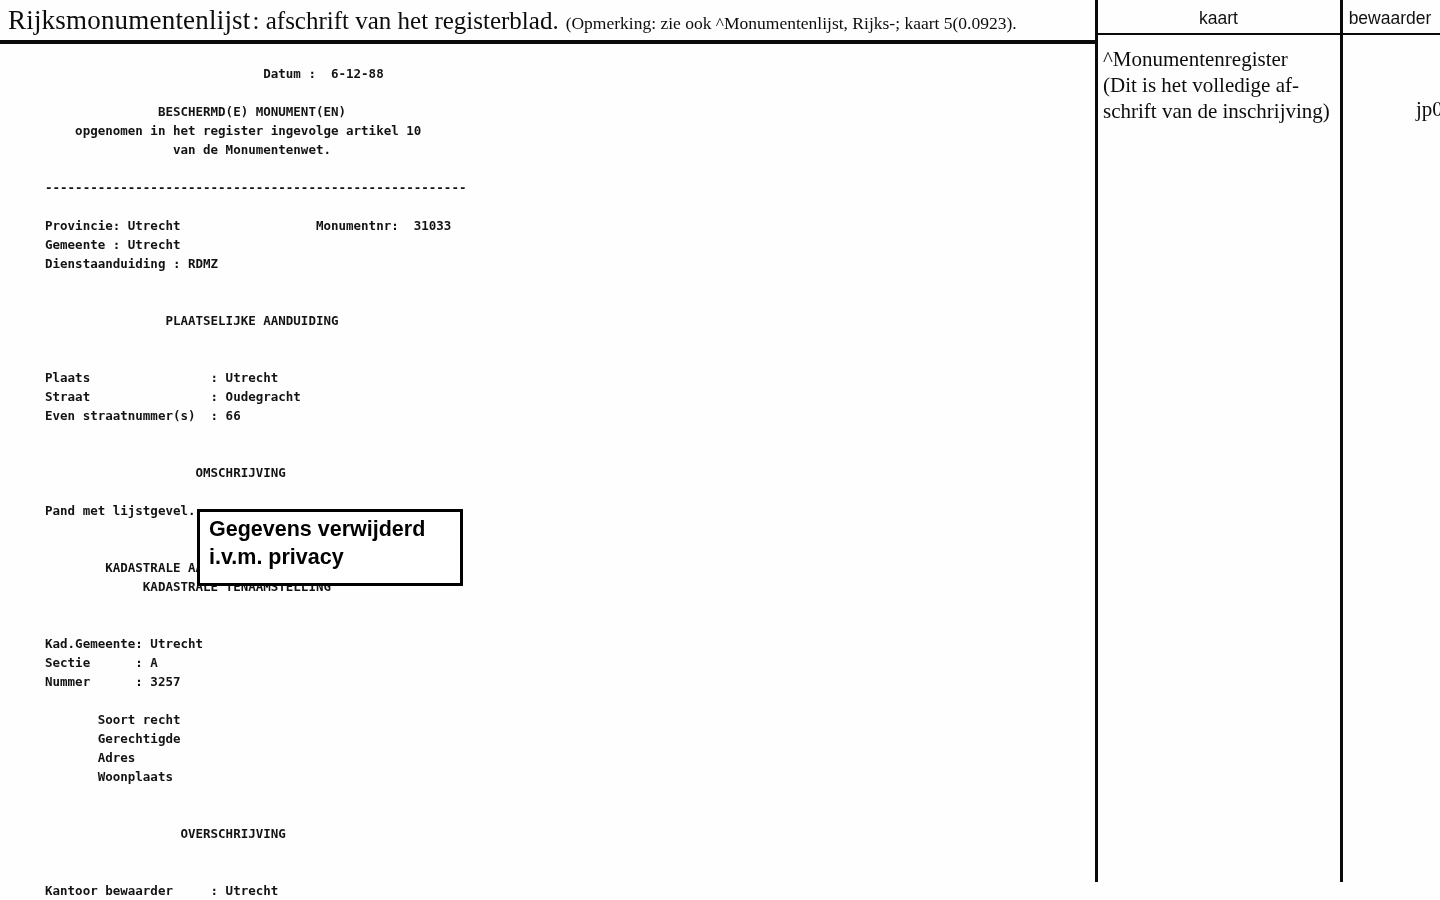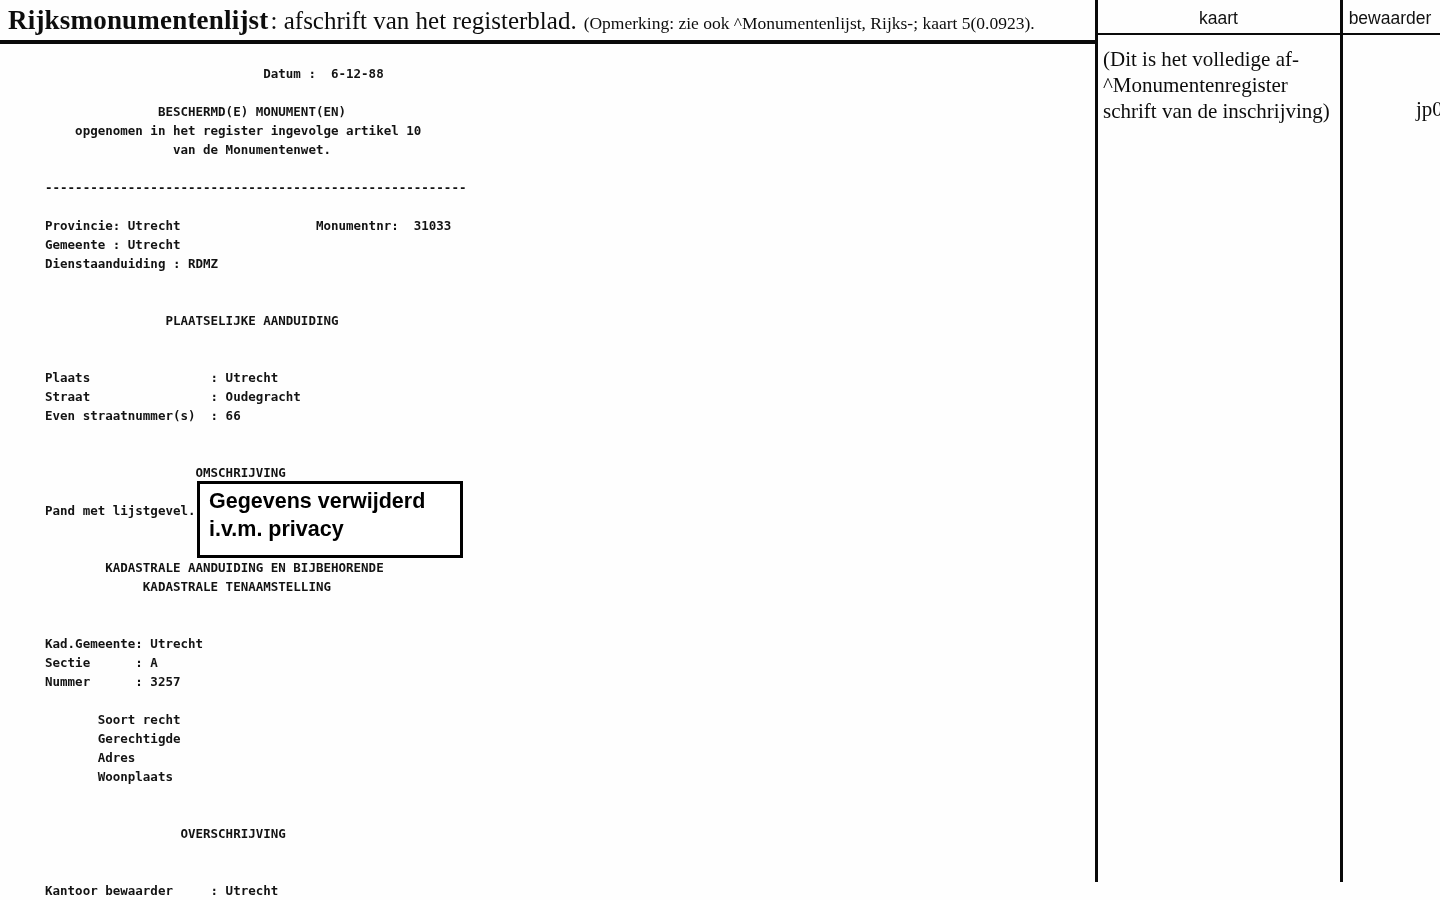--- a/index.html
+++ b/index.html
@@ -17,21 +17,21 @@
   .title-row {
     position: absolute;
     left: 8px; top: 5px;
     width: 1080px;
     display: flex;
     align-items: baseline;
     white-space: nowrap;
   }
   .title-main {
     font-family: "Liberation Serif", serif;
-    font-weight: 700;
+    font-weight: 400;
     font-size: 27px;
     letter-spacing: 0.2px;
   }
   .title-sub {
     font-family: Liberation Serif, serif;
     font-size: 25px;
     margin-left: 2px;
   }
   .title-note {
     font-family: "Liberation Serif", serif;
@@ -52,21 +52,21 @@
     font-weight: 700;
     font-size: 12.5px;
     line-height: 19px;
     letter-spacing: 0;
     white-space: pre;
     color: #131313;
   }
   
   .privacy-box {
     position: absolute;
-    left: 197px; top: 481px;
+    left: 197px; top: 509px;
     width: 266px; height: 77px;
     border: 3px solid #000;
     background: #ffffff;
     padding: 3px 0 0 9px;
     font-family: "Liberation Sans", sans-serif;
     font-weight: 700;
     font-size: 21.5px;
     line-height: 28px;
     color: #000;
   }
@@ -175,19 +175,19 @@
   </div>
 
   <div class="vline vline-left"></div>
   <div class="vline vline-right"></div>
   <div class="hline-top"></div>
 
   <div class="col-header col-bron-header">kaart</div>
   <div class="col-header col-verwerkt-header">bewaarder</div>
 
   <div class="bron-content">
+    <div>^Monumentenregister</div>
     <div>(Dit is het volledige af-</div>
-    <div>^Monumentenregister</div>
     <div>schrift van de inschrijving)</div>
   </div>
   <div class="verwerkt-content">jp0197</div>
 
 </div>
 
 </body></html>

